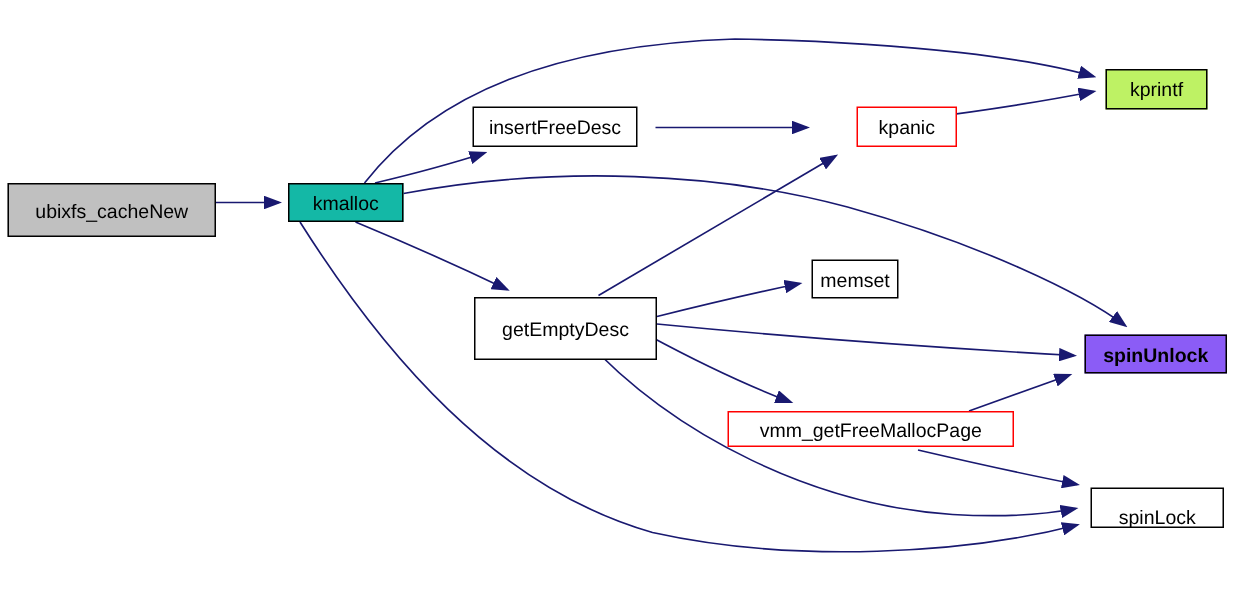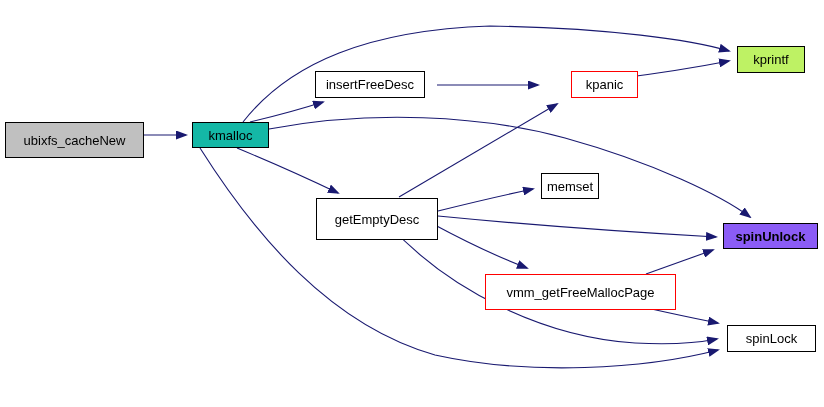--- a/index.html
+++ b/index.html
@@ -96,21 +96,21 @@
   </div>
 
   <div class="node is-link" style="left: 541px; top: 173px; width: 58px; height: 26px; background: rgb(255, 255, 255); border-color: rgb(0, 0, 0);">
     <span>memset</span>
   </div>
 
   <div class="node is-link" style="left: 723px; top: 223px; width: 95px; height: 26px; background: #8b5cf6; border-color: rgb(0, 0, 0); font-weight: bold;">
     <span>spinUnlock</span>
   </div>
 
-  <div class="node is-link" style="left: 485px; top: 274px; width: 191px; height: 36px; background: rgb(255, 255, 255); border-color: rgb(255, 0, 0);">
+  <div class="node is-link" style="left: 485px; top: 274px; width: 191px; height: 24px; background: rgb(255, 255, 255); border-color: rgb(255, 0, 0);">
     <span>vmm_getFreeMallocPage</span>
   </div>
 
-  <div class="node is-link" style="left: 727px; top: 325px; width: 89px; height: 27px; background: rgb(255, 255, 255); border-color: rgb(0, 0, 0);">
+  <div class="node is-link" style="left: 727px; top: 325px; width: 89px; height: 27px; background: rgb(255, 255, 255); border-color: rgb(0, 0, 0); align-items: flex-end;">
     <span>spinLock</span>
   </div>
 </div>
 </div>
 
 </body></html>

